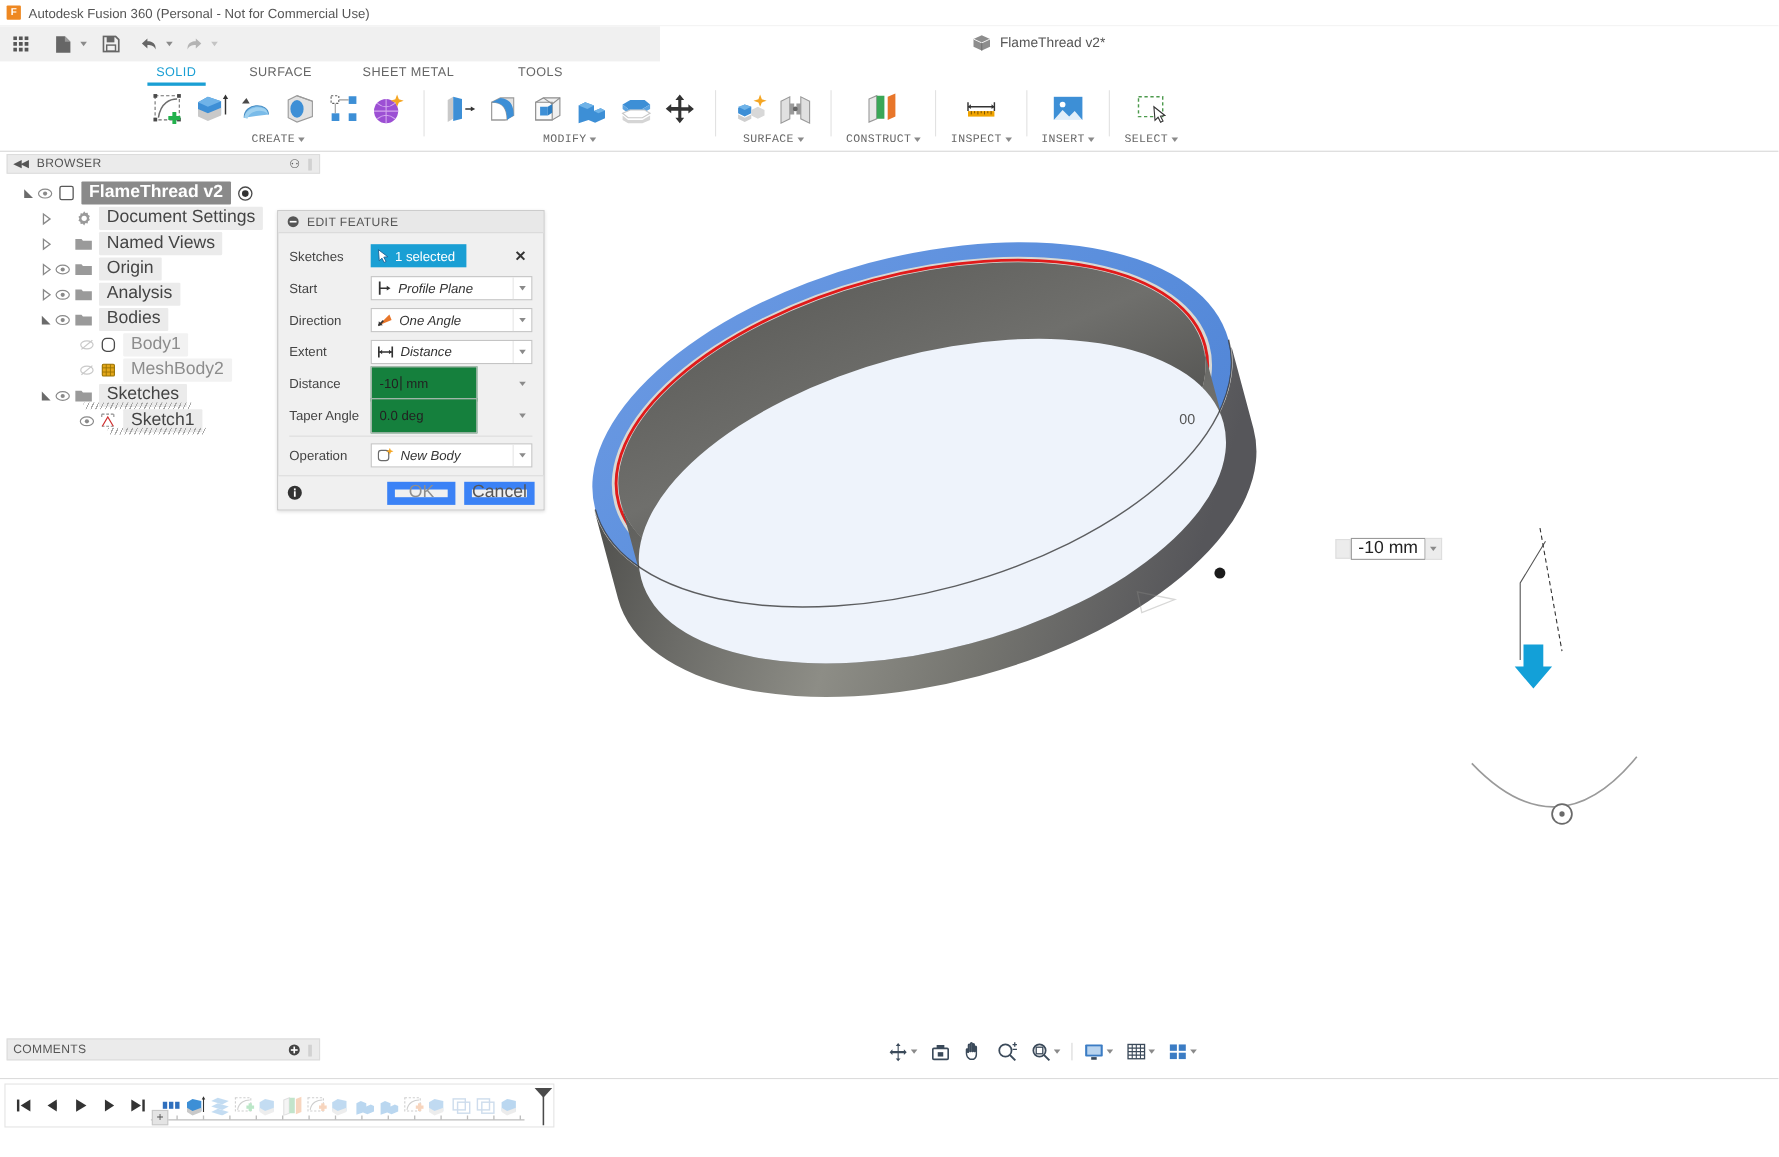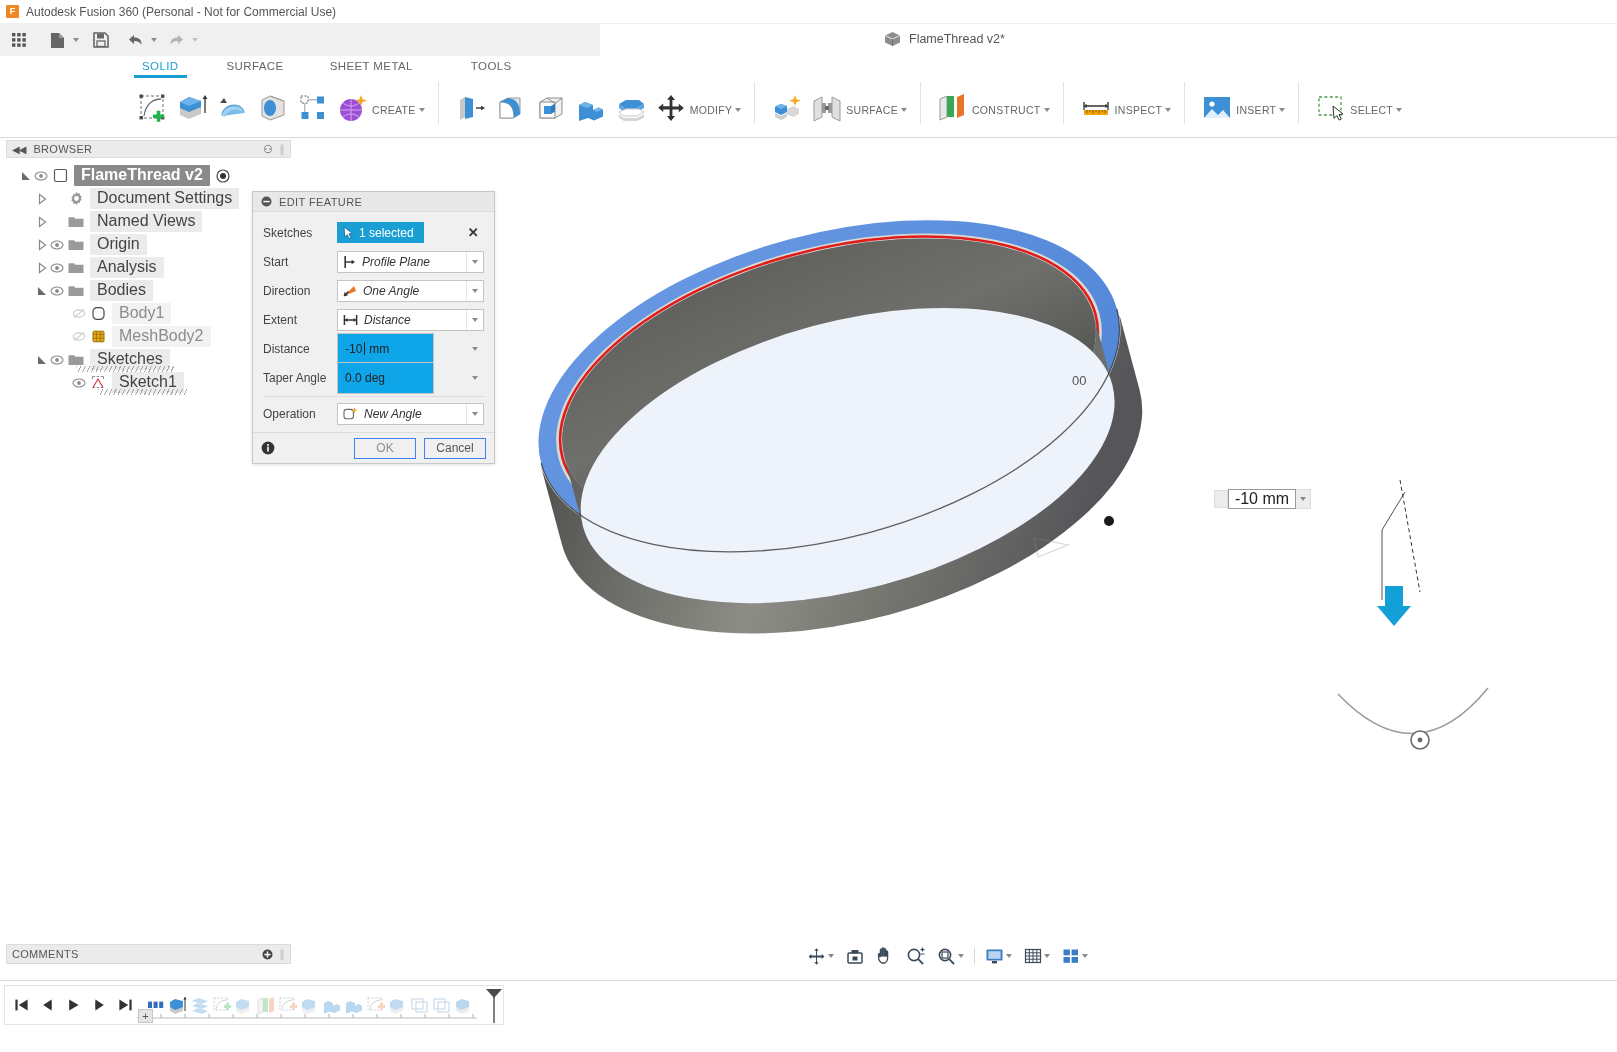--- a/index.html
+++ b/index.html
@@ -57,21 +57,21 @@
   }
 
   .design-box {
     position:absolute; left:10px; top:8px; width:105px; height:66px;
     border:1px solid #dcdcdc; border-radius:3px; background:#fff;
     display:flex; align-items:center; justify-content:center; gap:5px; cursor:pointer;
   }
   .design-box span { font-size:11.5px; color:#555; letter-spacing:.3px;}
 
   .ribbon-panels { position:absolute; left:128px; top:24px; height:58px; display:flex; }
-  .rpanel { display:flex; flex-direction:row; align-items:center; position:relative; padding:0 6px;}
+  .rpanel { display:flex; flex-direction:column; align-items:center; position:relative; padding:0 6px;font-family:Liberation Mono, monospace;}
   .rpanel .icons { display:flex; align-items:flex-start; height:40px; gap:2px; }
   .rpanel .plabel {
     font-size:10.5px; color:#666; letter-spacing:.3px; margin-top:1px;
     display:flex; align-items:center; gap:3px; cursor:pointer; white-space:nowrap;
   }
   .rsep { width:1px; background:#e2e2e2; margin:2px 7px 14px 7px; align-self:stretch;}
   .ricon { width:38px; height:38px; display:flex; align-items:center; justify-content:center; cursor:pointer;}
   .browser-header {
     position:absolute; left:6px; top:140px; width:285px; height:18px;
     background:#ebebeb; border:1px solid #dcdcdc;
@@ -129,37 +129,37 @@
     display:flex; align-items:center; padding-left:5px; gap:6px;
     font-size:12px; color:#333; cursor:pointer; position:relative;
   }
   .combo .cb-text{ flex:1;font-style:italic; }
   .combo .cb-arrow {
     width:17px; height:20px; display:flex;align-items:center;justify-content:center;
     border-left:1px solid #e6e6e6;
   }
   .field-wrap { display:flex; align-items:center; }
   .field {
-    flex:1; height:32px; background:#0ea5e9; border:1px solid #c4c4c4;
+    flex:1; height:32px; background:#15803d; border:1px solid #c4c4c4;
     display:flex; align-items:center; padding-left:7px; font-size:12px; color:#222;
   }
   .caret-txt { display:inline-block;width:1px;height:13px;background:#222;margin:0 2px;}
   .spin {
     width:18px; height:22px; display:flex;align-items:center;justify-content:center; cursor:pointer;
   }
   .dlg-divider { height:1px; background:#dcdcdc; margin:4px 0 2px 0;}
   .dlg-footer {
     height:31px; border-top:1px solid #dcdcdc; background:#f0f0f0;
     display:flex; align-items:center; padding:0 8px; gap:8px;
   }
   .info-icon { width:14px;height:14px; cursor:pointer;}
   .dlg-footer .spacer{flex:1;}
   .btn {
-    min-width:62px; height:21px; border:1px solid #3b82f6; background:#f0f0f0;
-    font-size:12px; color:#555; display:flex;align-items:center;justify-content:center;
+    min-width:62px; height:21px; border:7px solid #3b82f6; background:#f0f0f0;
+    font-size:16px; color:#555; display:flex;align-items:center;justify-content:center;
     cursor:pointer;
   }
   .btn.ok { color:#8e8e8e; }
 
   
   .canvas { position:absolute; left:292px; top:140px; width:1325px; height:800px; background:#fff; overflow:hidden;}
 
   
   .manip-input {
     position:absolute; left:1214px; top:489px; height:20px;
@@ -926,21 +926,21 @@
       <div class="frow">
         <div class="flabel">Operation</div>
         <div class="fctl">
           <div class="combo">
             <span style="display:flex;align-items:center">
               <svg width="15" height="14" viewBox="0 0 15 14">
                   <rect x="1" y="2.4" width="9.4" height="9.4" rx="2.6" fill="#ffffff" stroke="#6a6a6a" stroke-width="1.1"></rect>
                   <path d="M11.4 0l.9 2.4 2.5.8-2.5.9-.9 2.4-.9-2.4-2.5-.9 2.5-.8z" fill="#f5a623"></path>
                 </svg>
             </span>
-            <span class="cb-text">New Angle</span>
+            <span class="cb-text">New Body</span>
             <span class="cb-arrow">
                 <i class="caret-dn"></i>
               </span>
           </div>
         </div>
       </div>
     </div>
 
     <div class="dlg-footer">
       <span class="info-icon">

